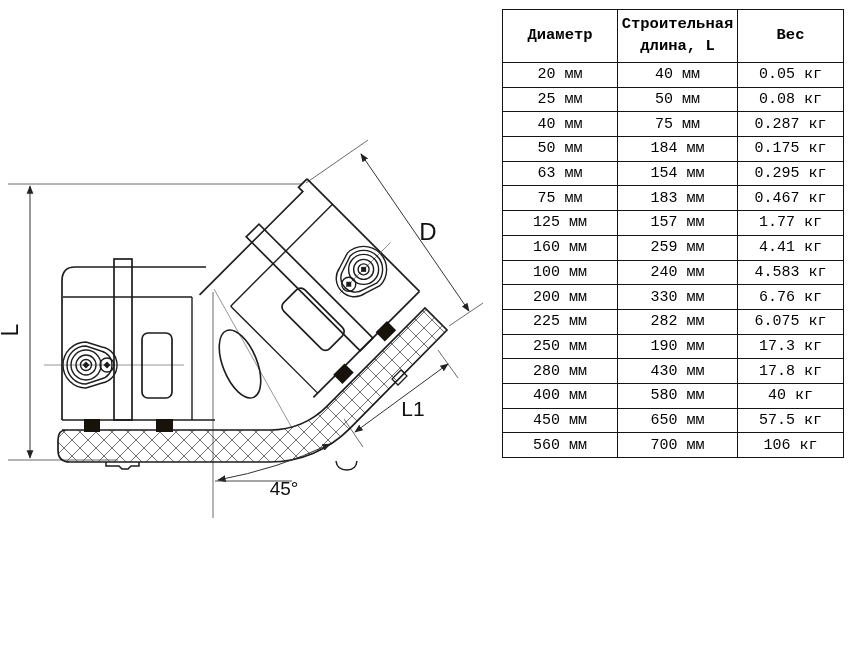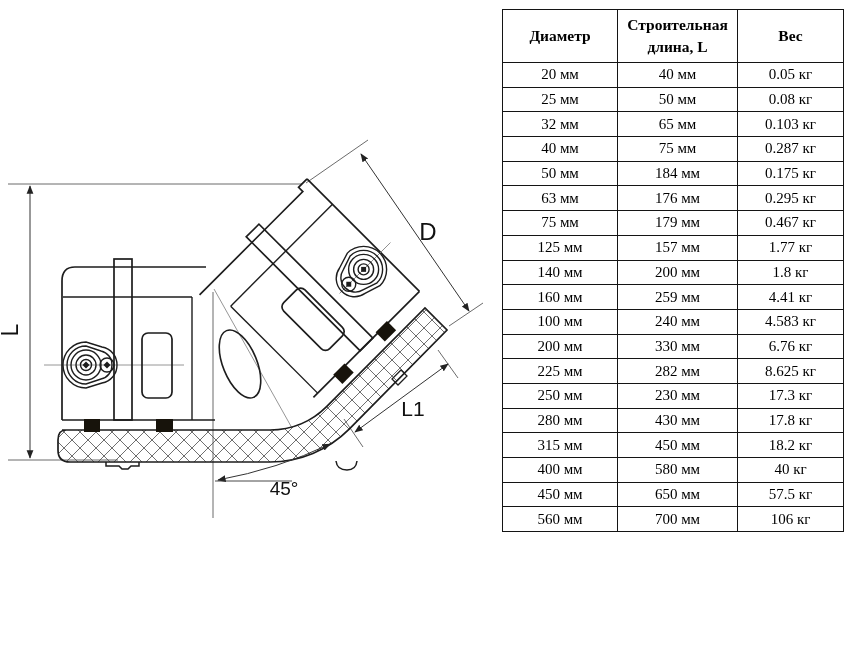--- a/index.html
+++ b/index.html
@@ -9,21 +9,21 @@
     background: #ffffff;
     font-family: "Liberation Sans", sans-serif;
     overflow: hidden;
   }
   .diagram-svg { position:absolute; left:0; top:0; }
   .spec-table {
     position:absolute; left:502px; top:9px;
     width:341px;
     border-collapse: collapse;
     table-layout: fixed;
-    font-family: Liberation Serif, serif;
+    font-family: Liberation Mono, monospace;
     color:#000;
     padding-left:45px;
   }
   .spec-table th, .spec-table td {
     border: 1.6px solid #141414;
     text-align: center;
     vertical-align: middle;
     padding: 0 2px;
     background:#fff;
   }
@@ -148,90 +148,75 @@
           <td>20 мм</td>
           <td>40 мм</td>
           <td>0.05 кг</td>
         </tr>
         <tr>
           <td>25 мм</td>
           <td>50 мм</td>
           <td>0.08 кг</td>
         </tr>
         <tr>
-          <td>32 мм</td>
-          <td>65 мм</td>
-          <td>0.103 кг</td>
-        </tr>
-        <tr>
           <td>40 мм</td>
           <td>75 мм</td>
           <td>0.287 кг</td>
         </tr>
         <tr>
           <td>50 мм</td>
           <td>184 мм</td>
           <td>0.175 кг</td>
         </tr>
         <tr>
           <td>63 мм</td>
-          <td>176 мм</td>
+          <td>154 мм</td>
           <td>0.295 кг</td>
         </tr>
         <tr>
           <td>75 мм</td>
-          <td>179 мм</td>
+          <td>183 мм</td>
           <td>0.467 кг</td>
         </tr>
         <tr>
           <td>125 мм</td>
           <td>157 мм</td>
           <td>1.77 кг</td>
         </tr>
         <tr>
-          <td>140 мм</td>
-          <td>200 мм</td>
-          <td>1.8 кг</td>
-        </tr>
-        <tr>
           <td>160 мм</td>
           <td>259 мм</td>
           <td>4.41 кг</td>
         </tr>
         <tr>
           <td>100 мм</td>
           <td>240 мм</td>
           <td>4.583 кг</td>
         </tr>
         <tr>
           <td>200 мм</td>
           <td>330 мм</td>
           <td>6.76 кг</td>
         </tr>
         <tr>
           <td>225 мм</td>
           <td>282 мм</td>
-          <td>8.625 кг</td>
+          <td>6.075 кг</td>
         </tr>
         <tr>
           <td>250 мм</td>
-          <td>230 мм</td>
+          <td>190 мм</td>
           <td>17.3 кг</td>
         </tr>
         <tr>
           <td>280 мм</td>
           <td>430 мм</td>
           <td>17.8 кг</td>
         </tr>
         <tr>
-          <td>315 мм</td>
-          <td>450 мм</td>
-          <td>18.2 кг</td>
-        </tr>
-        <tr>
           <td>400 мм</td>
           <td>580 мм</td>
           <td>40 кг</td>
         </tr>
         <tr>
           <td>450 мм</td>
           <td>650 мм</td>
           <td>57.5 кг</td>
         </tr>
         <tr>

